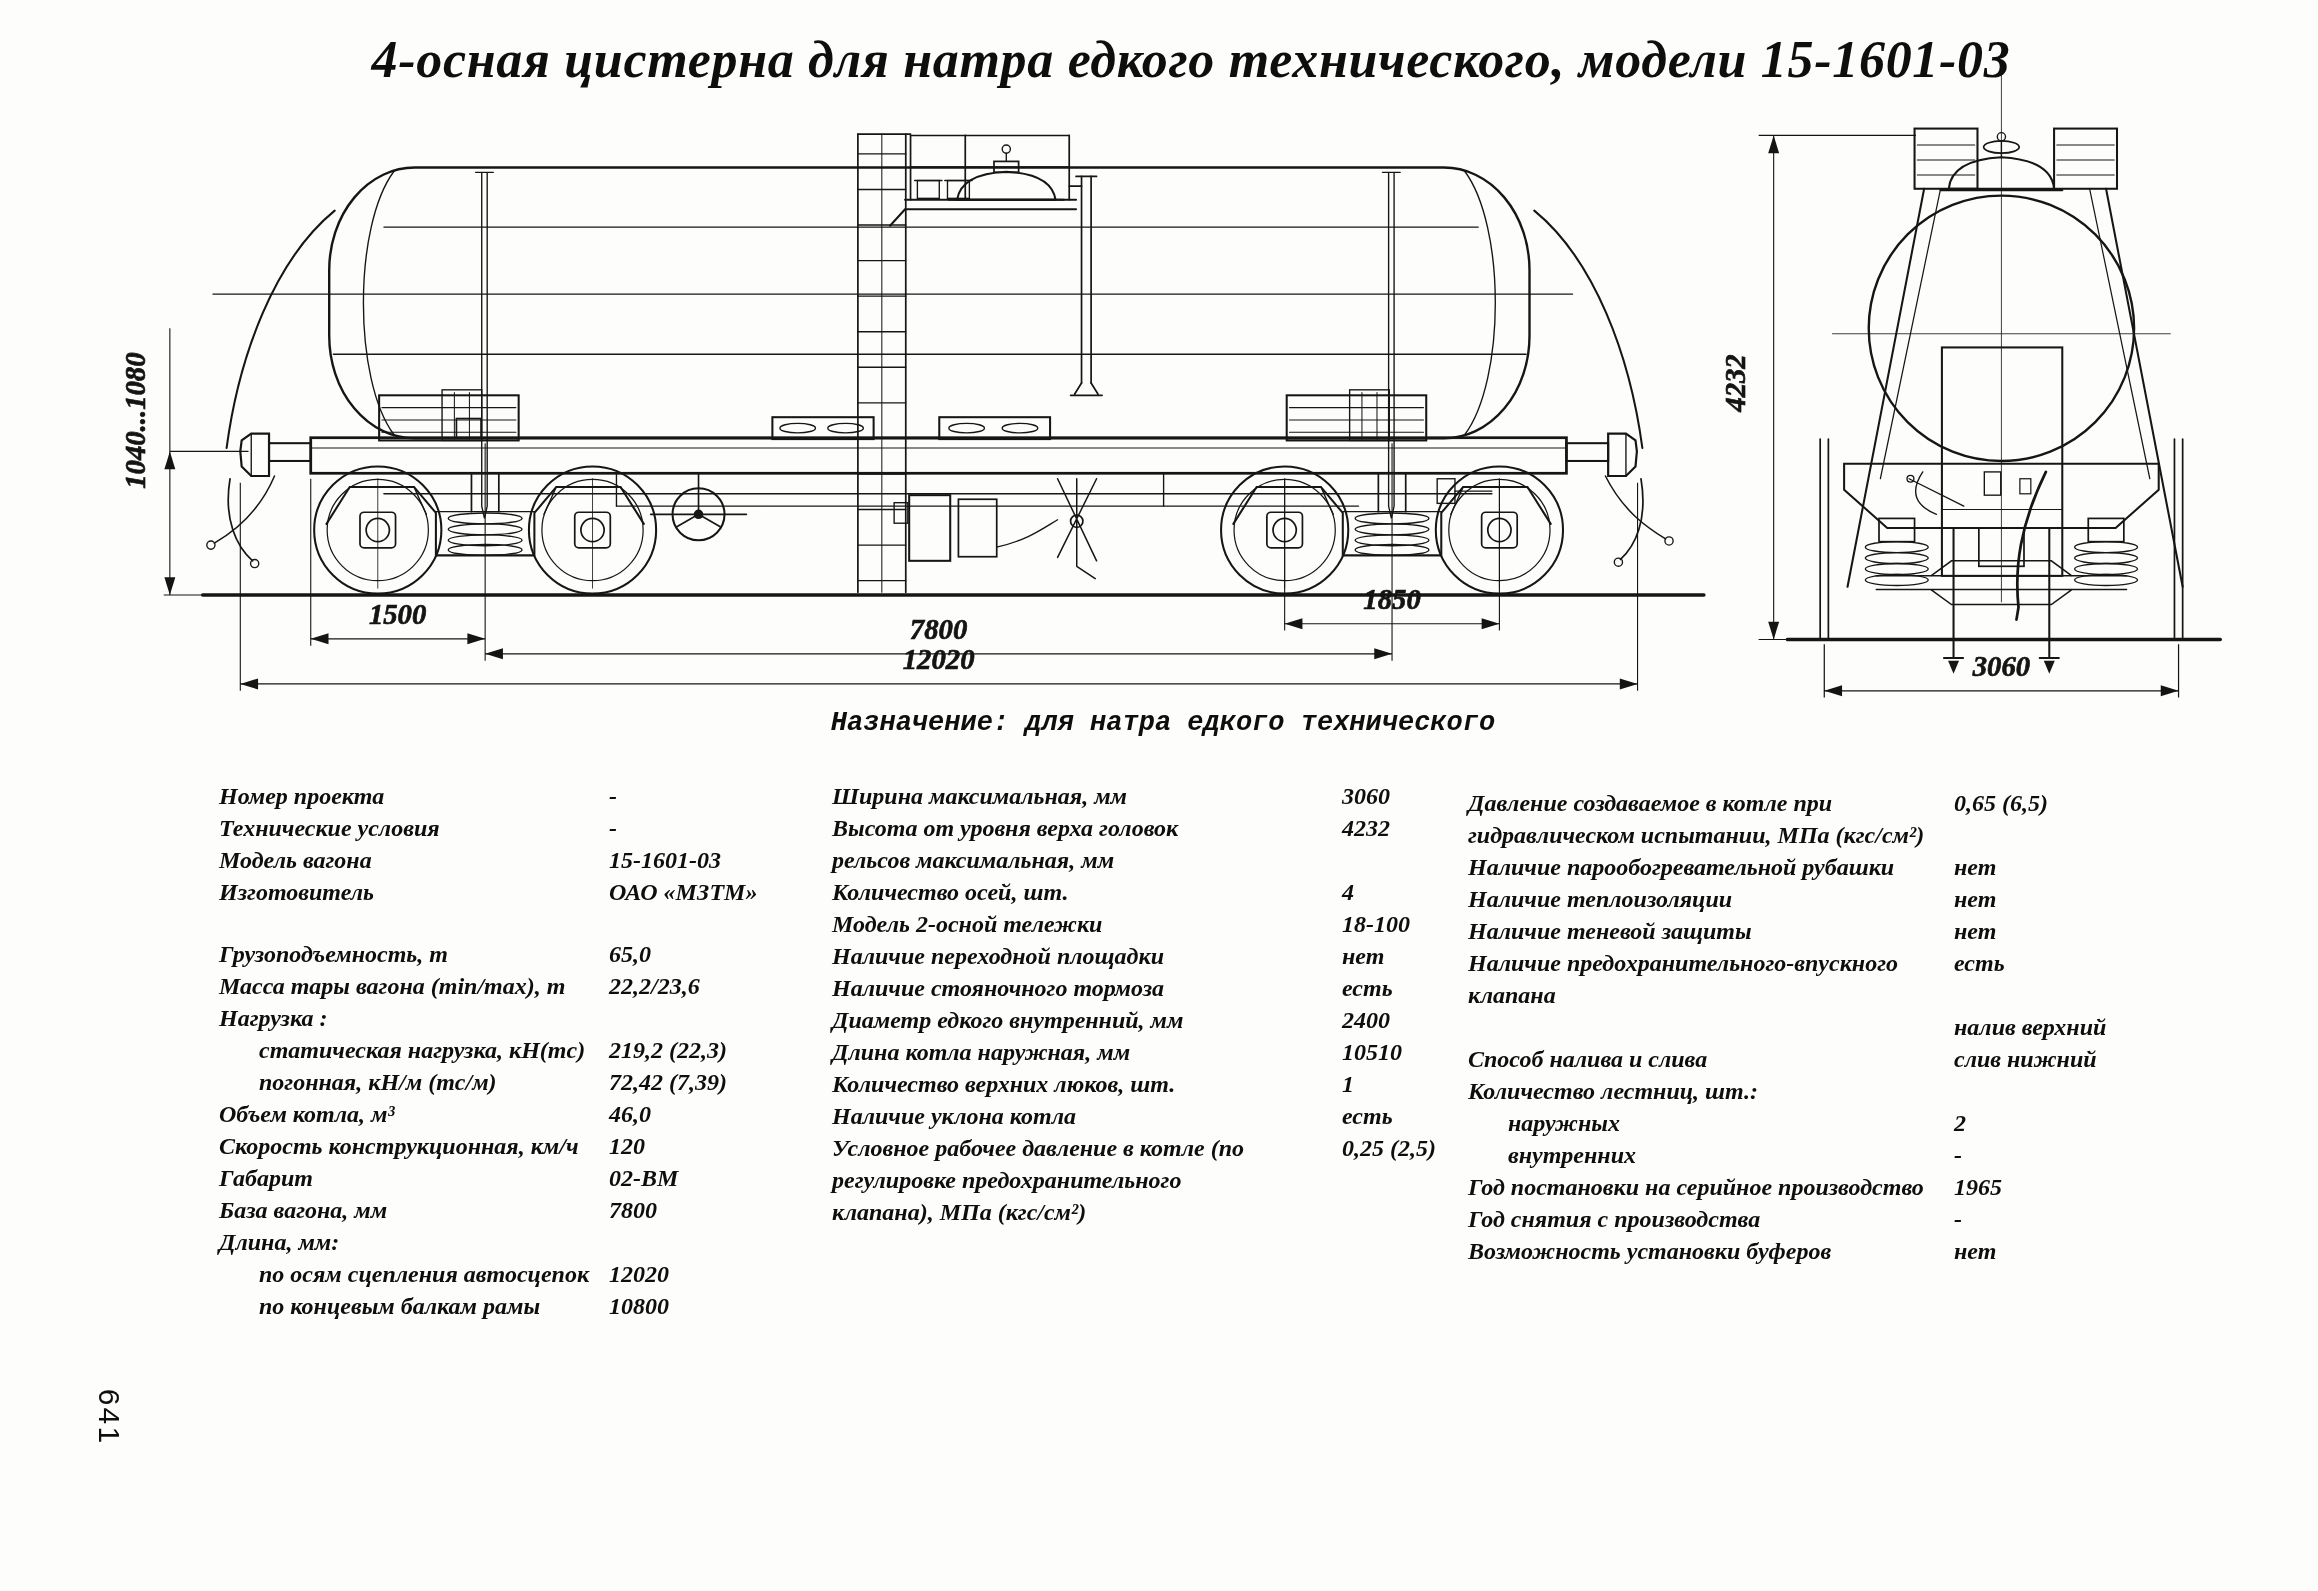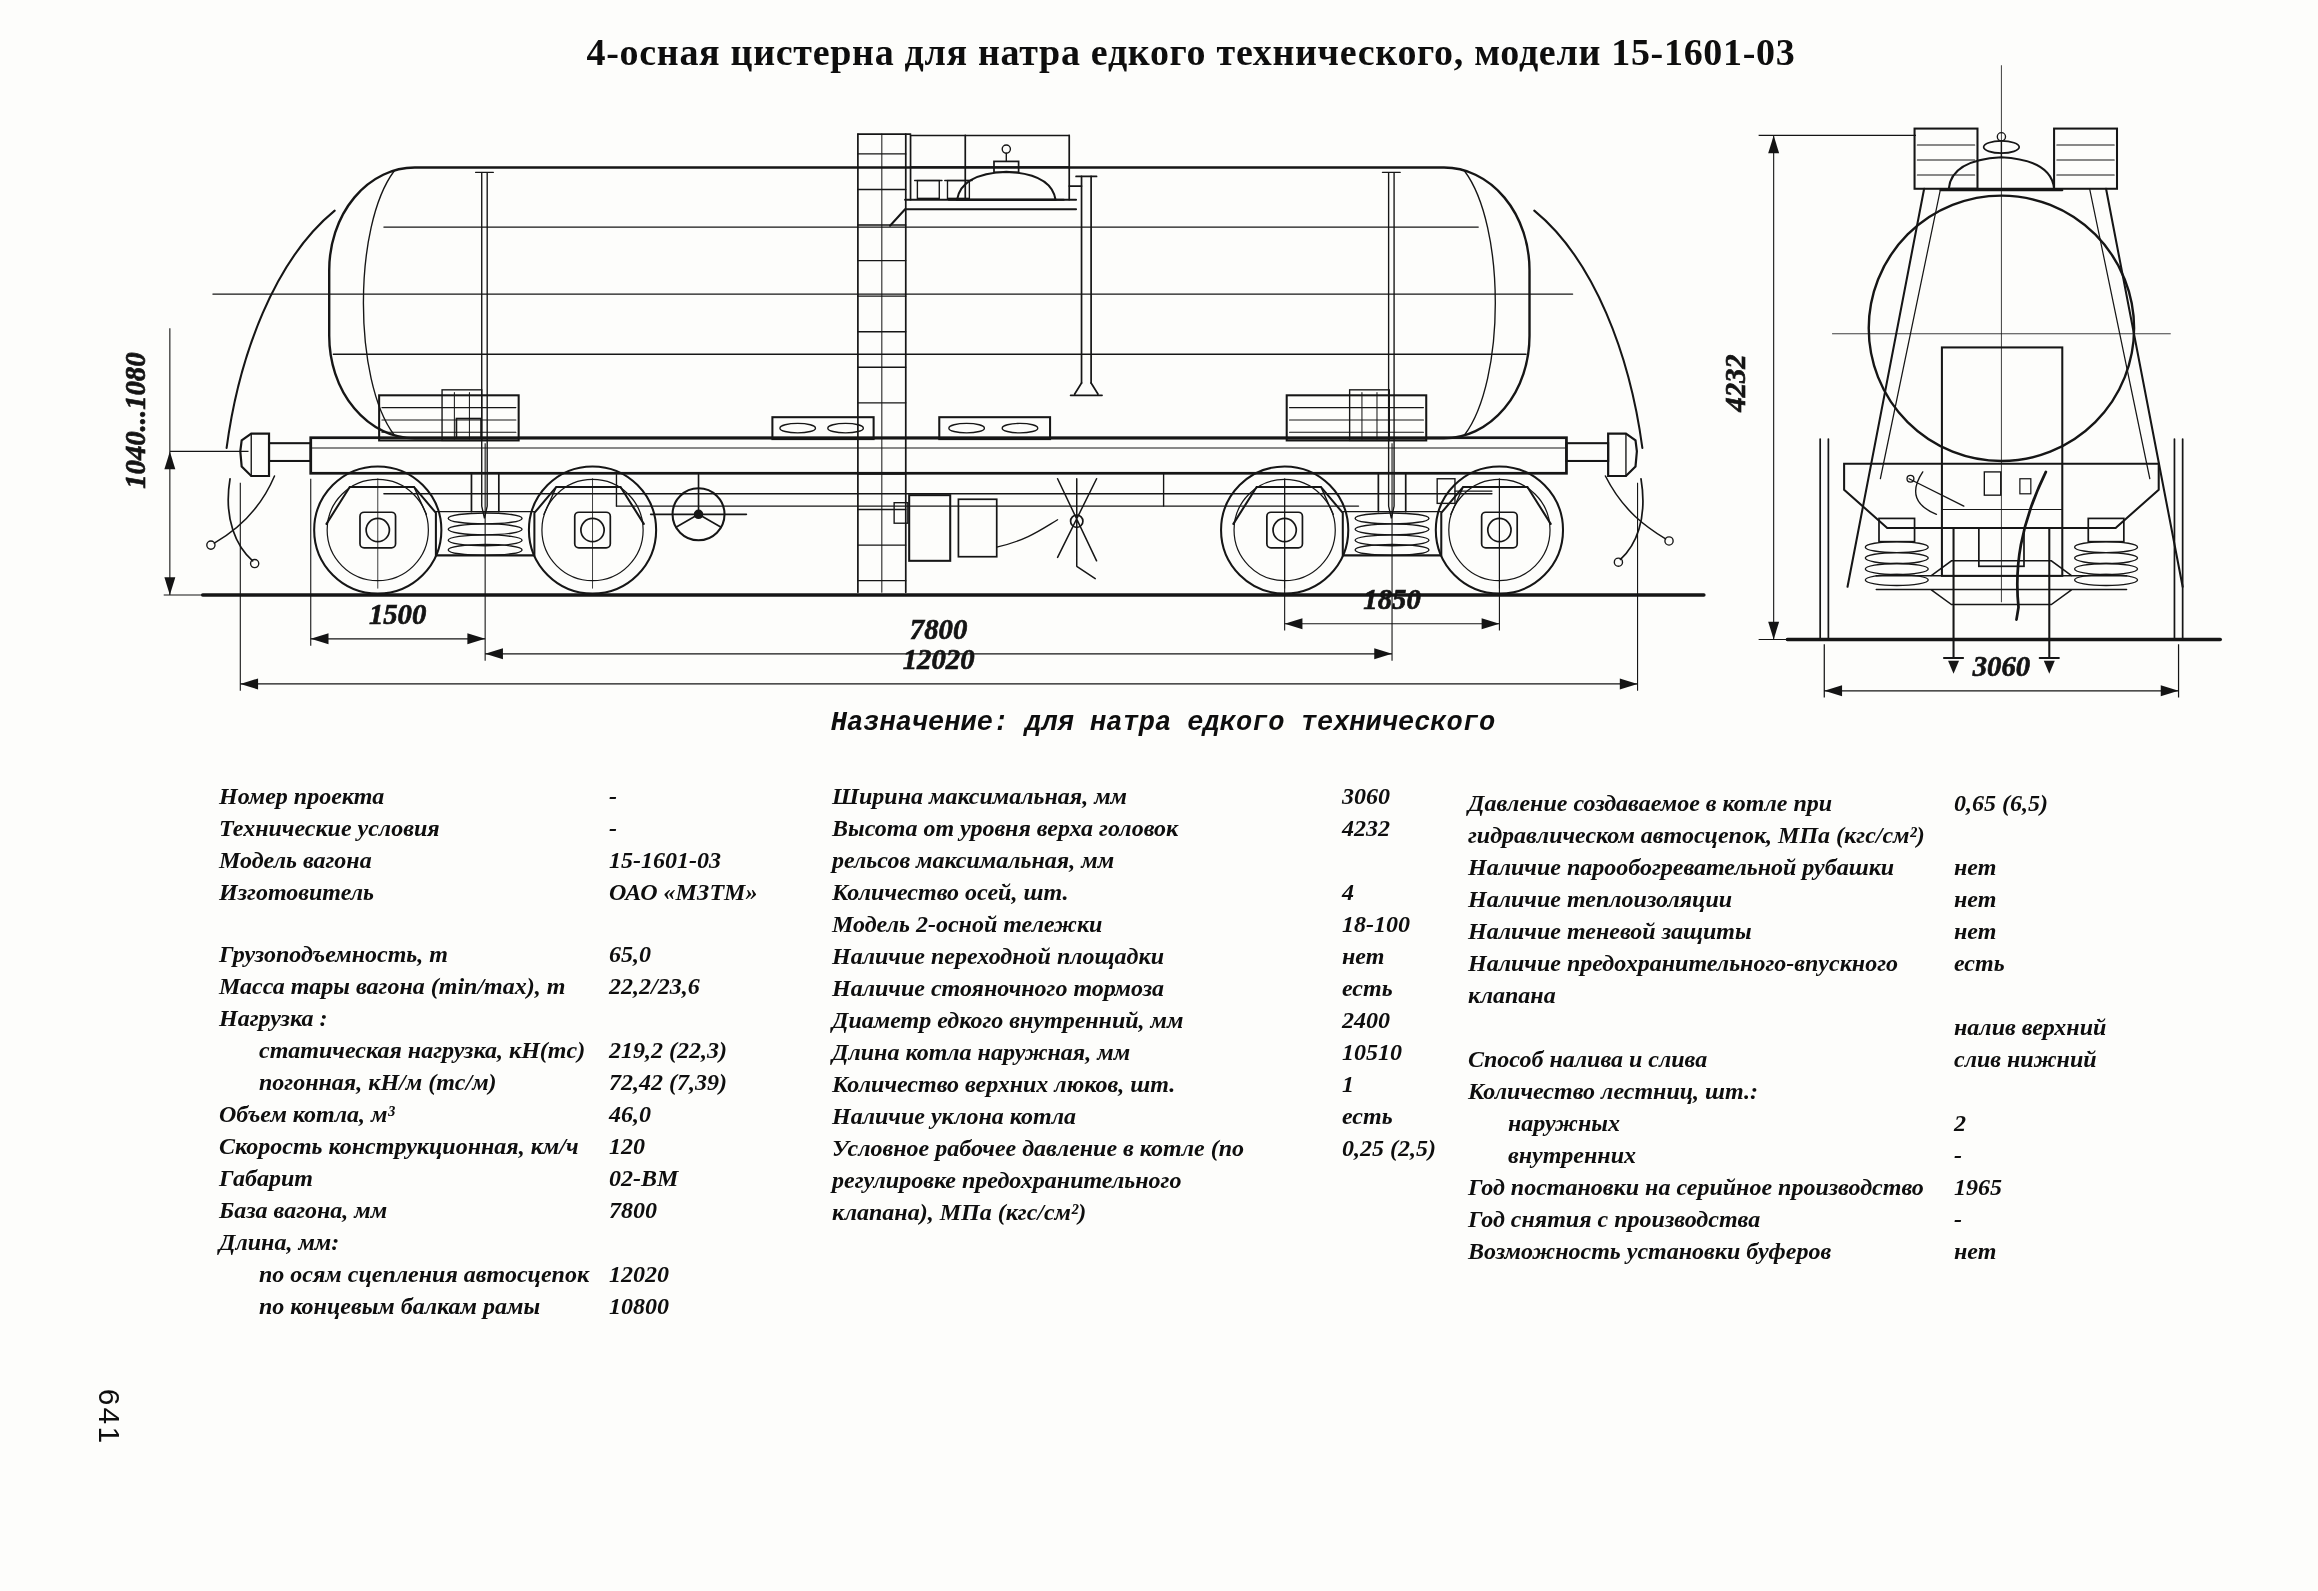--- a/index.html
+++ b/index.html
@@ -7,21 +7,21 @@
   body {
     position: relative;
     background: #fdfdfb;
     color: #0e0e0e;
     font-family: "Liberation Serif", "DejaVu Serif", serif;
     overflow: hidden;
   }
   .page-title {
     position: absolute; top: 30px; left: 370px; width: 1642px;
     text-align: center;
-    font-size: 38px; font-weight: bold; 
+    font-size: 52px; font-weight: bold; font-style: italic;
     letter-spacing: 0.7px;
     white-space: nowrap;
   }
   .drawing-svg { position: absolute; top: 0; left: 0; }
   .purpose-line {
     position: absolute; top: 708px; left: 684px; width: 958px;
     text-align: center;
     font-size: 27px; font-weight: bold; font-style: italic; font-family: Liberation Mono, monospace;
   }
   .spec-col {
@@ -422,21 +422,21 @@
     </div>
     <div class="spec-row">
       <div class="spec-label">Условное рабочее давление в котле  (по регулировке предохранительного клапана), МПа (кгс/см²)</div>
       <div class="spec-value">0,25 (2,5)</div>
     </div>
   </div>
 
 <div class="spec-col spec-col-3">
 
 <div class="spec-row">
-      <div class="spec-label">Давление создаваемое в котле при гидравлическом автосцепок, МПа (кгс/см²)</div>
+      <div class="spec-label">Давление создаваемое в котле при гидравлическом испытании, МПа (кгс/см²)</div>
       <div class="spec-value">0,65 (6,5)</div>
     </div>
     <div class="spec-row">
       <div class="spec-label">Наличие парообогревательной рубашки</div>
       <div class="spec-value">нет</div>
     </div>
     <div class="spec-row">
       <div class="spec-label">Наличие теплоизоляции</div>
       <div class="spec-value">нет</div>
     </div>

